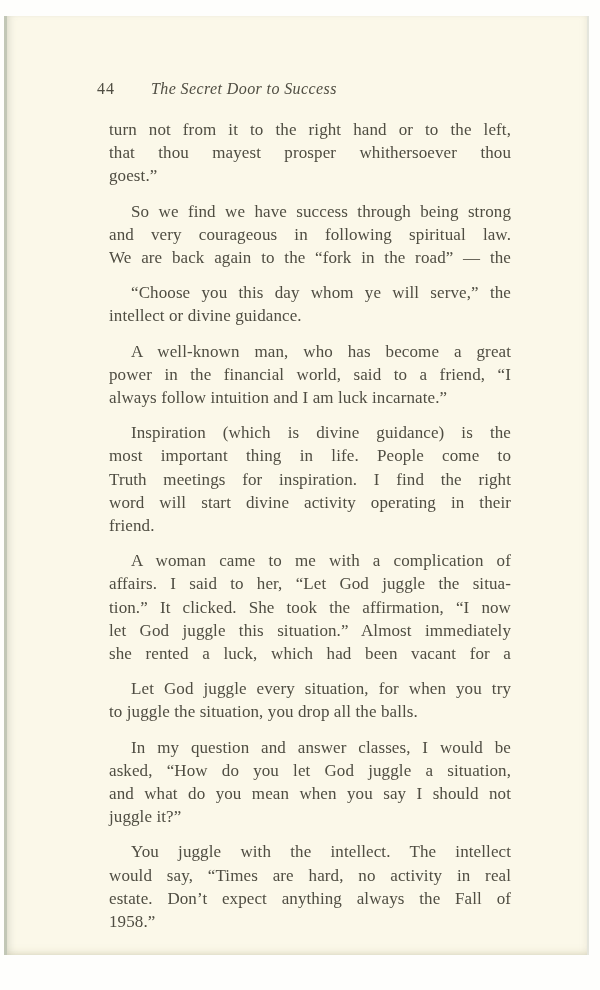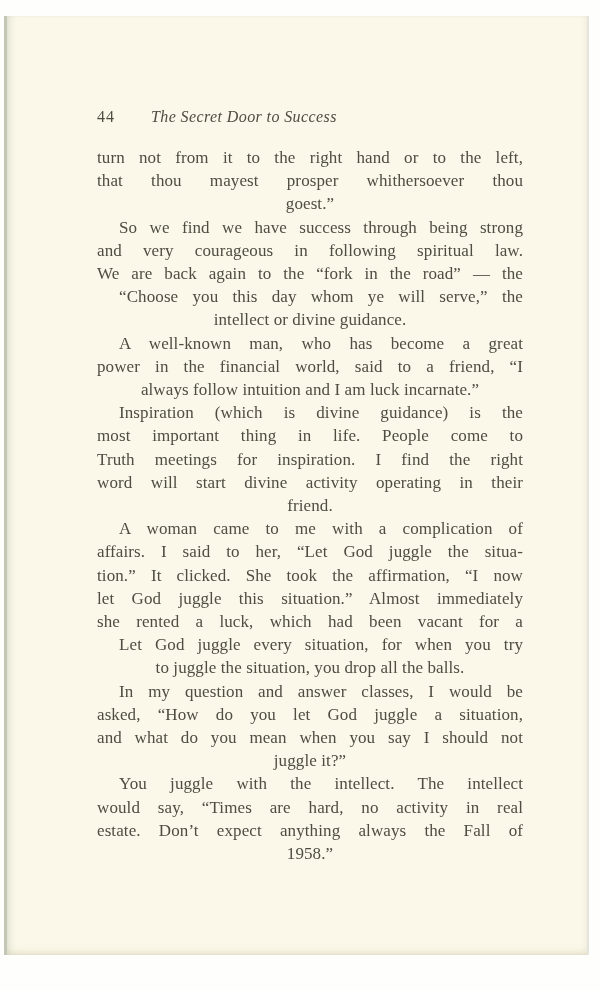--- a/index.html
+++ b/index.html
@@ -32,21 +32,21 @@
     box-shadow: inset 6px 0 10px -6px rgba(150,155,135,0.45),
                 inset 0 -8px 10px -8px rgba(190,185,150,0.55),
                 inset -4px 0 8px -6px rgba(180,180,165,0.35);
   }
   .content {
     position: absolute;
     left: 0;
     top: 0;
     width: 100%;
     box-sizing: border-box;
-    padding: 92px 64px 0 90px;
+    padding: 64px 64px 0 90px;
     color: #4f4d42;
   }
   .running-head {
     font-size: 16px;
     margin-bottom: 20px;
     white-space: nowrap;
   }
   .page-number {
     display: inline-block;
     margin-right: 36px;
@@ -54,22 +54,22 @@
   }
   .head-title {
     font-style: italic;
     letter-spacing: 0.4px;
   }
   .text-block {
     font-size: 17px;
     line-height: 23.2px;
     letter-spacing: 0.1px;
   }
-  .para { margin: 0; }
-  .line { text-align: center; }
+  .para { margin: 12px; }
+  .line { text-align: left; }
   .line.just {
     text-align: justify;
     text-align-last: justify;
   }
   .line.first { text-indent: 22px; }
 </style>
 </head>
 <body>
 
 <div class="scan-bg"></div>

